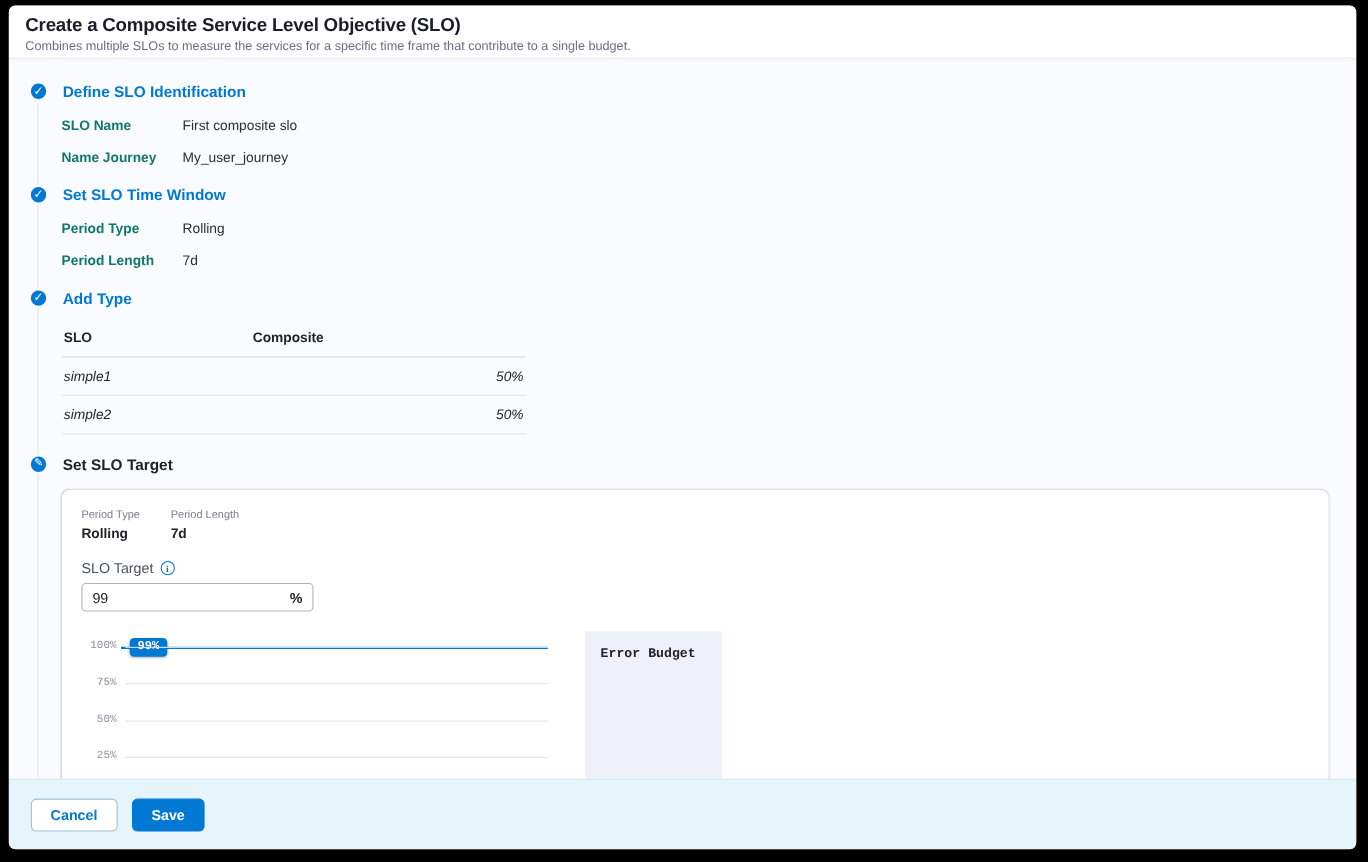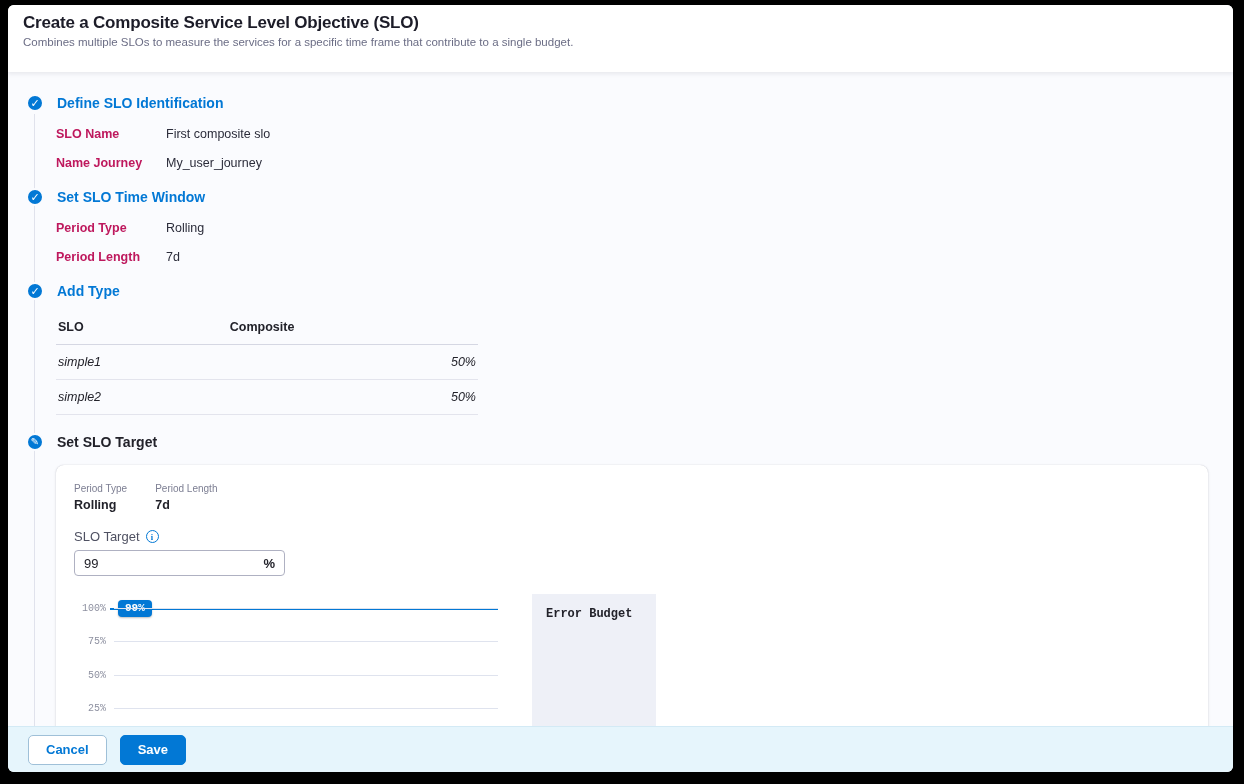--- a/index.html
+++ b/index.html
@@ -8,41 +8,41 @@
     width:1244px; height:784px; background:#000; position:relative;
     font-family:"Liberation Sans","DejaVu Sans",sans-serif;
     -webkit-font-smoothing:antialiased;
   }
   .frame {
     position:absolute; left:8px; top:5px; right:11px; bottom:12px;
     border-radius:6px; overflow:hidden; background:#fafbfe;
     display:flex; flex-direction:column;
   }
   
-  .header { background:#fff; padding:8px 16px 24px 15px; box-shadow:0 2px 4px rgba(96,97,112,0.12); position:relative; z-index:5; }
+  .header { background:#fff; padding:8px 16px 4px 15px; box-shadow:0 2px 4px rgba(96,97,112,0.12); position:relative; z-index:5; }
   .header h1 { margin:0; font-size:17px; font-weight:bold; color:#1c1c28; letter-spacing:-0.2px; }
   .header p { margin:3px 0 0; font-size:11.5px; color:#6b6d85; }
 
   
   .body { flex:1; position:relative; padding:22px 0 0 18px; overflow:hidden; background:#fafbfe; }
   .stepline { position:absolute; left:26px; top:42px; bottom:0; width:1px; background:#e0e2ec; }
 
   .step-head { display:flex; align-items:center; gap:13px; position:relative; z-index:2; margin:0 0 14px; cursor:pointer; }
   .step-icon {
     width:18px; height:18px; border-radius:50%; background:#0278d5; color:#fff;
     display:flex; align-items:center; justify-content:center; font-size:11px; line-height:1;
     border:2px solid #fafbfe;
   }
   .step-icon .pencil { font-size:10px; transform:translateY(-0.5px); }
   .step-title { font-size:14px; font-weight:bold; color:#0278d5; }
   .step-title.dark { color:#22222a; }
 
   .fields { margin-left:30px; }
   .field { display:flex; margin-bottom:13px; font-size:12.5px; line-height:16px; }
-  .field .lbl { width:110px; font-weight:bold; color:#be185d; }
+  .field .lbl { width:110px; font-weight:bold; color:#0f766e; }
   .field .val { color:#2b2c3a; }
   .spacer4 { height:4px; }
 
   table.slo-table { margin:8px 0 0 30px; width:422px; border-collapse:collapse; font-size:12.5px; color:#22222a; }
   table.slo-table th { text-align:left; font-weight:bold; padding:6px 2px 10px; border-bottom:1px solid #d5d7e3; }
   table.slo-table td { padding:10px 2px; border-bottom:1px solid #e3e4ed;font-style:italic; }
   .col-right { text-align:right; }
 
   .sec4-gap { height:18px; }
 
@@ -82,21 +82,21 @@
   }
 
   .eb-card { margin-left:34px; width:124px; height:150px; background:#eef0f7; padding:13px 14px; }
   .eb-label { font-size:12px; font-weight:bold; color:#22222a; }
   .eb-value-row { display:flex; align-items:baseline; margin-top:6px; color:#1f1f2c; }
   .eb-value { font-size:46px; letter-spacing:-1.5px; line-height:1; }
   .eb-unit { font-size:12px; margin-left:2px; }
 
   
   .footer {
-    height:46px; background:#e6f5fc; border-top:1px solid #d3eaf5;
+    height:64px; background:#e6f5fc; border-top:1px solid #d3eaf5;
     display:flex; align-items:center; gap:13px; padding-left:20px; position:relative; z-index:6;
   }
   .btn { height:30px; border-radius:5px; font-size:13px; font-weight:bold; display:flex; align-items:center; padding:0 17px; cursor:pointer; }
   .btn-cancel { background:#fff; border:1px solid #9fc0d8; color:#0278d5; }
   .btn-save { background:#0278d5; border:1px solid #0278d5; color:#fff;text-align:center; }
 </style>
 </head>
 <body>
 
 <div class="frame">

